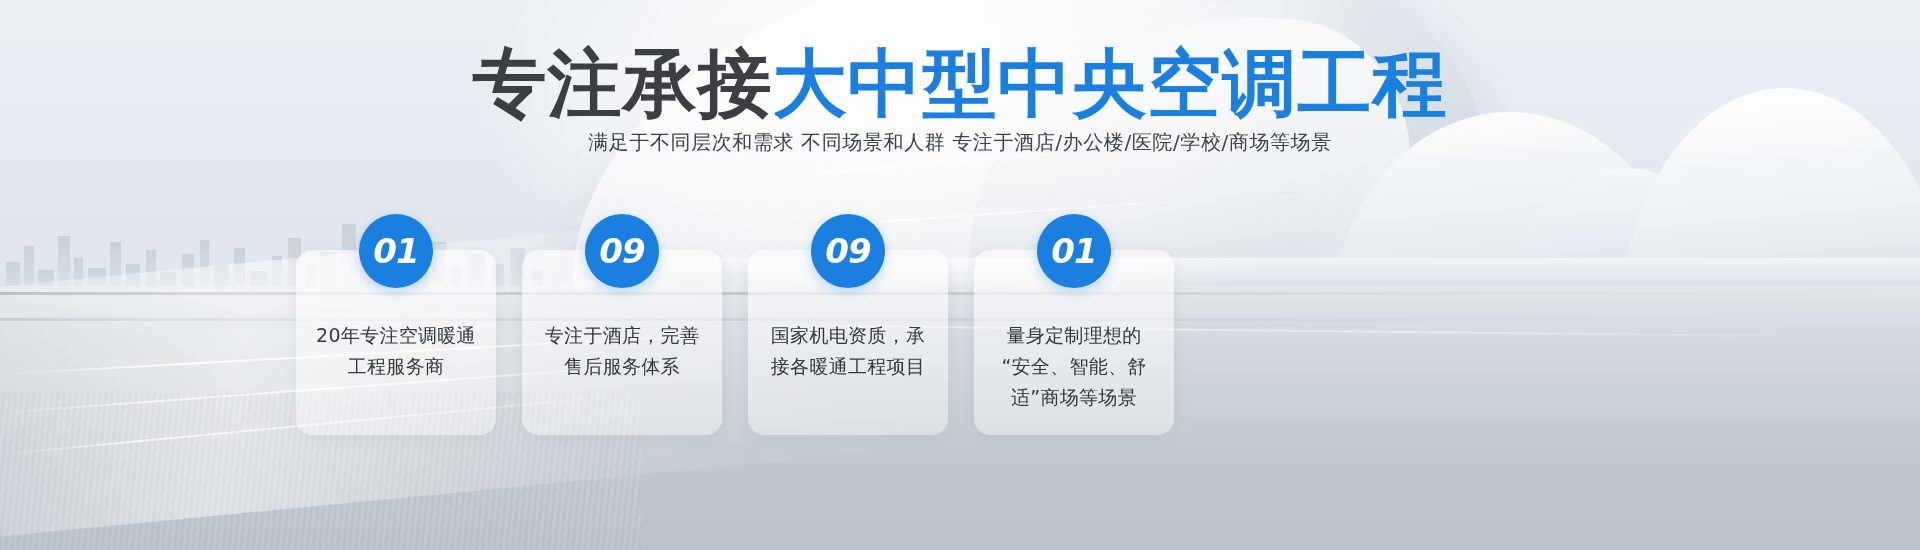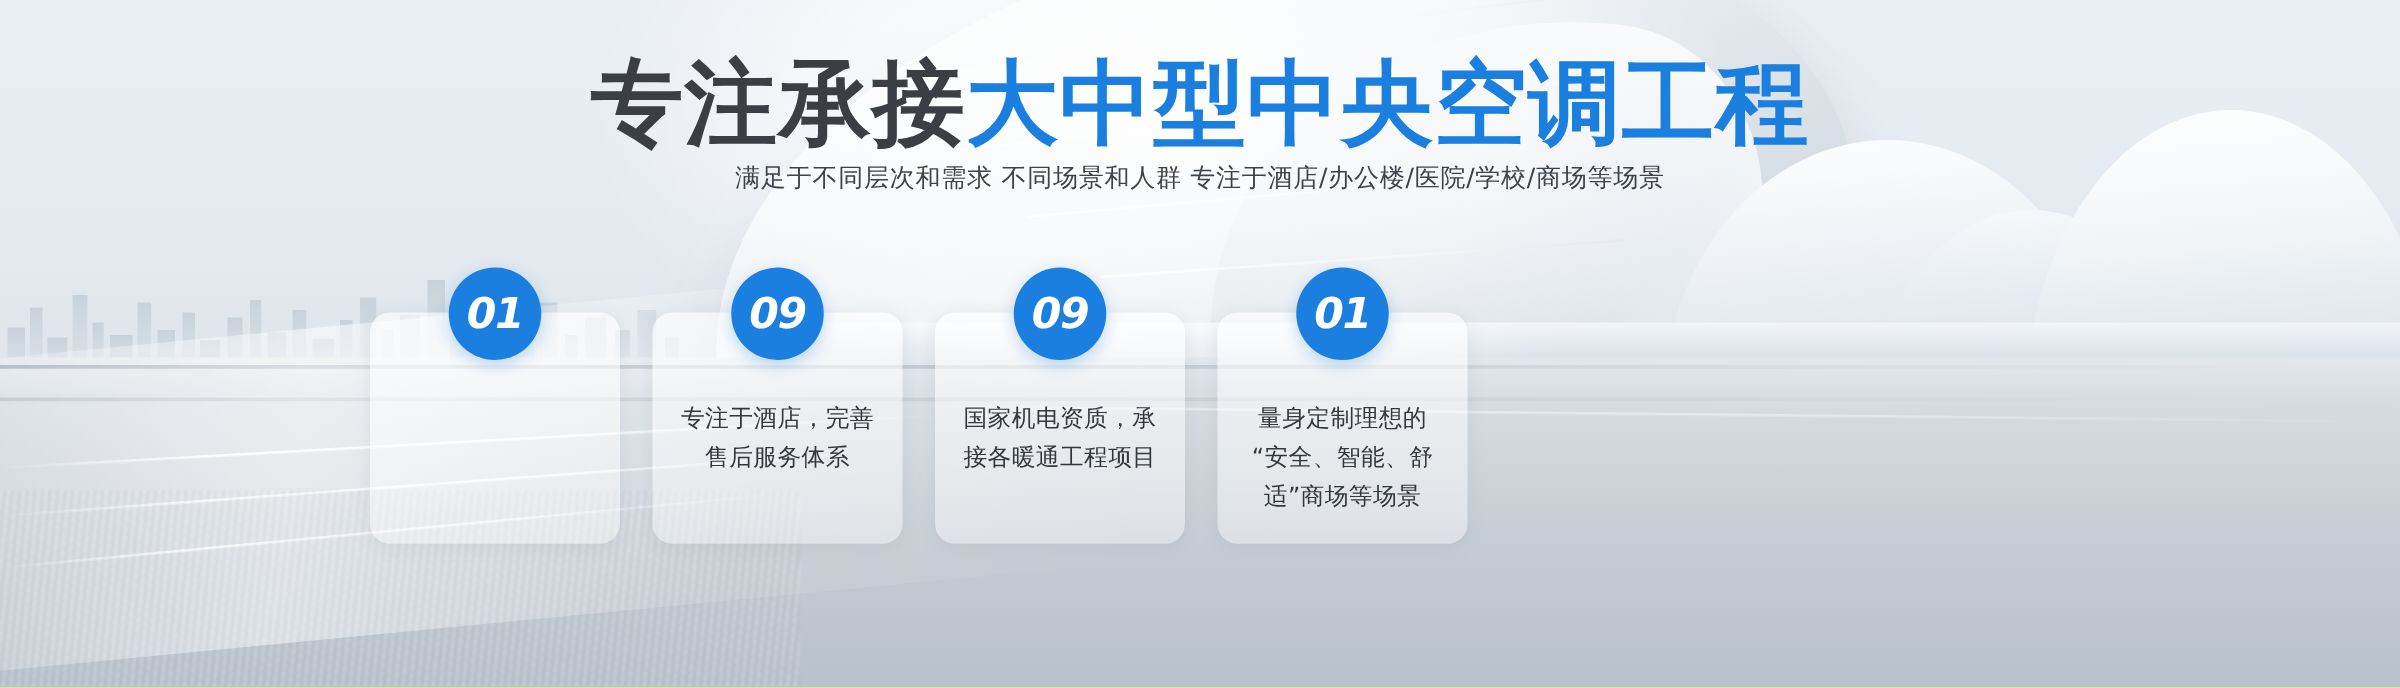--- a/index.html
+++ b/index.html
@@ -244,20 +244,21 @@
     <div class="headline">
       <span class="dark">专注承接</span><span class="accent">大中型中央空调工程</span>
     </div>
 
     <div class="subhead">满足于不同层次和需求  不同场景和人群  专注于酒店/办公楼/医院/学校/商场等场景</div>
 
     <div class="cards">
 
       <div class="card">
         <div class="badge">01</div>
+        <div class="card-body">20年专注空调暖通工程服务商</div>
       </div>
 
       <div class="card">
         <div class="badge">09</div>
         <div class="card-body">专注于酒店，完善售后服务体系</div>
       </div>
 
       <div class="card">
         <div class="badge">09</div>
         <div class="card-body">国家机电资质，承接各暖通工程项目</div>

